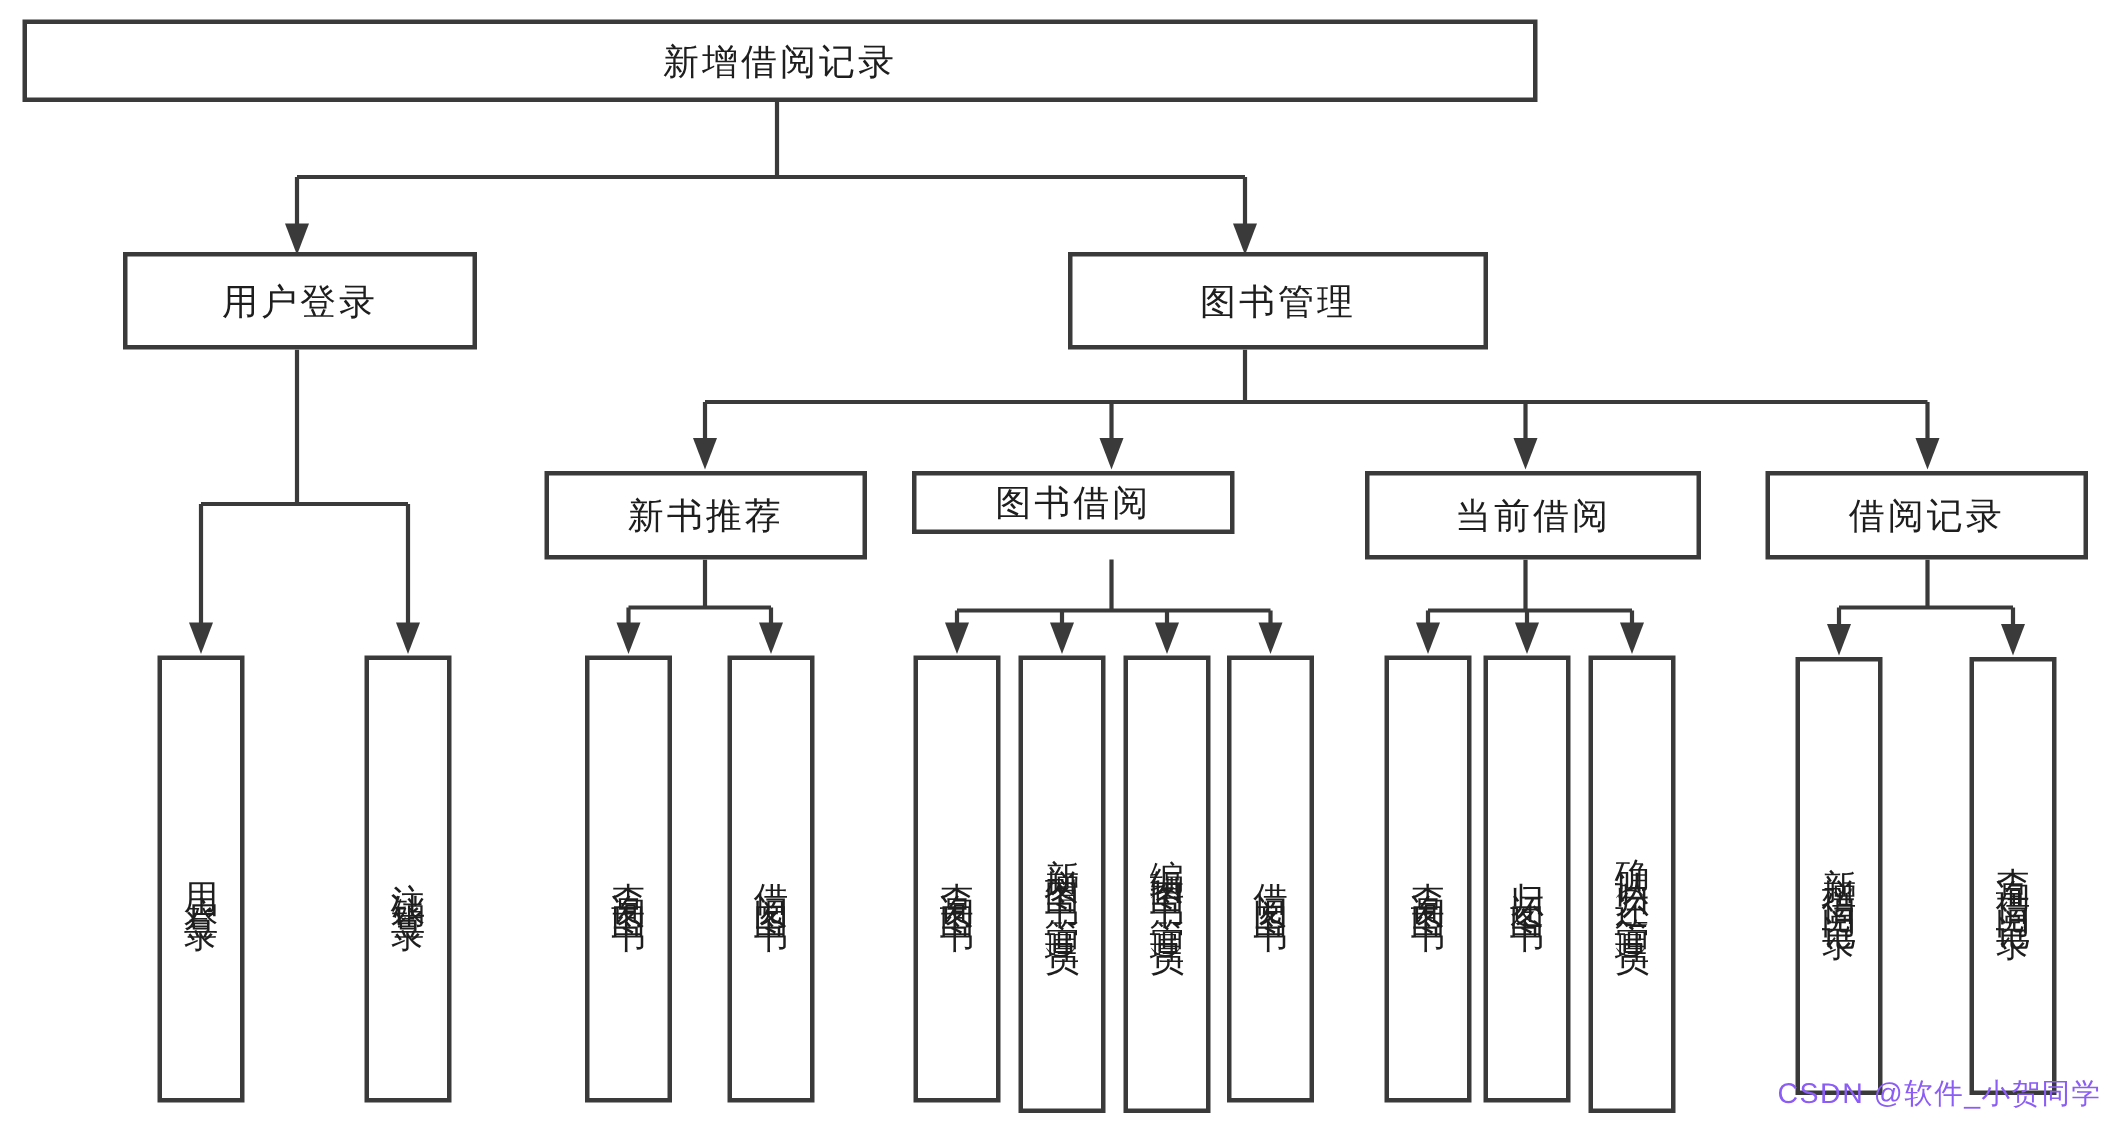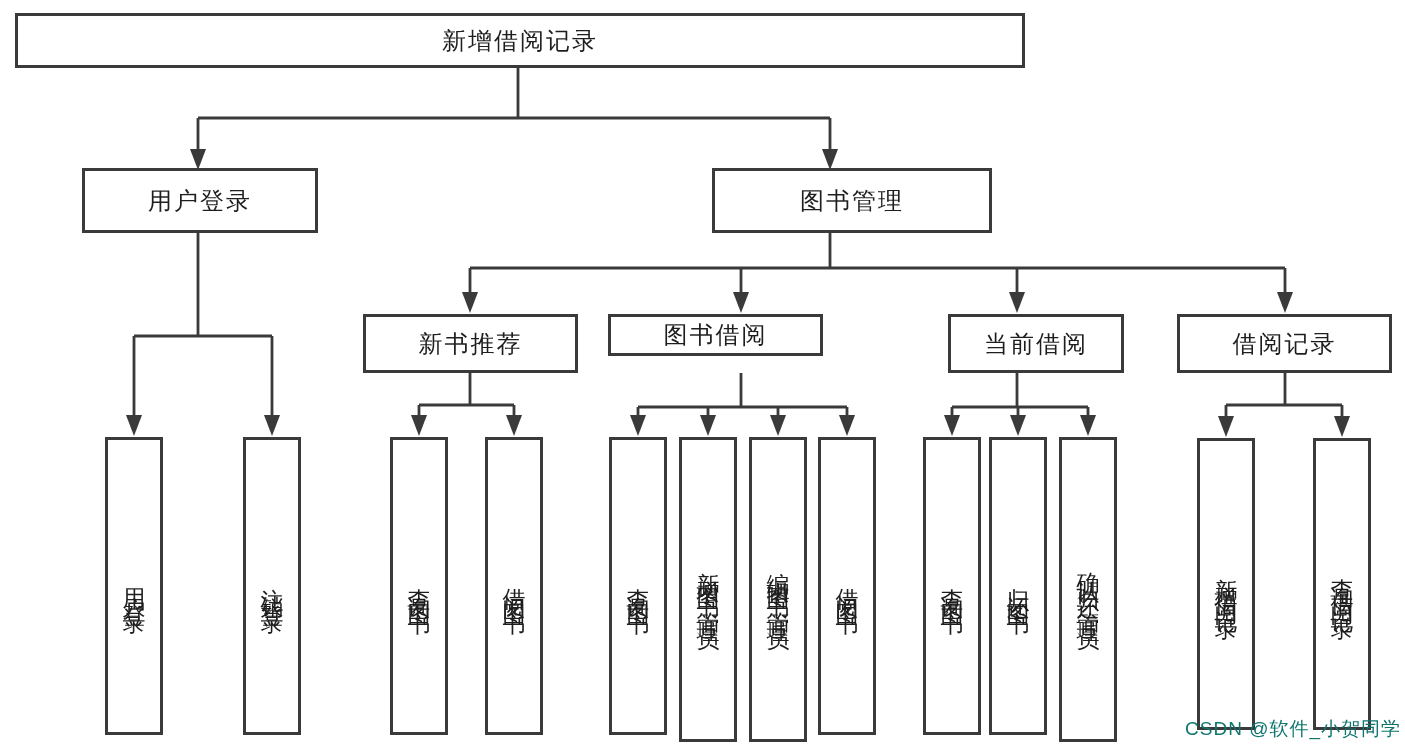--- a/index.html
+++ b/index.html
@@ -12,21 +12,21 @@
     position:absolute;box-sizing:border-box;border:3px solid #3a3a3a;background:#ffffff;
     display:flex;align-items:center;justify-content:center;text-align:center;
   }
   .h-label{font-size:24px;letter-spacing:2px;white-space:nowrap;}
   .v-box{
     writing-mode:vertical-rl;text-orientation:mixed;
     font-size:23px;letter-spacing:8px;line-height:1;
   }
   .watermark{
     position:absolute;right:4px;top:716px;font-size:19px;letter-spacing:1px;
-    color:#0f766e;white-space:nowrap;z-index:5;
+    color:#8b5cf6;white-space:nowrap;z-index:5;
   }
 </style>
 </head>
 <body>
 
 <div class="canvas">
 
   <svg class="wires" width="1405" height="747" viewBox="0 0 1405 747" xmlns="http://www.w3.org/2000/svg">
     <g stroke="#3a3a3a" stroke-width="2.8" fill="none">
       <path d="M518,68 V118 M198,118 H830 M198,118 V152 M830,118 V152"></path>
@@ -60,21 +60,21 @@
     </g>
   </svg>
 
   <div class="box h-label" style="left:15px;top:13px;width:1010px;height:55px;">新增借阅记录</div>
 
   <div class="box h-label" style="left:82px;top:168px;width:236px;height:65px;">用户登录</div>
   <div class="box h-label" style="left:712px;top:168px;width:280px;height:65px;">图书管理</div>
 
   <div class="box h-label" style="left:363px;top:314px;width:215px;height:59px;">新书推荐</div>
   <div class="box h-label" style="left:608px;top:314px;width:215px;height:42px;">图书借阅</div>
-  <div class="box h-label" style="left:910px;top:314px;width:176px;height:59px;margin-left:38px;">当前借阅</div>
+  <div class="box h-label" style="left:910px;top:314px;width:224px;height:59px;">当前借阅</div>
   <div class="box h-label" style="left:1177px;top:314px;width:215px;height:59px;">借阅记录</div>
 
   <div class="box v-box" style="left:105px;top:437px;width:58px;height:298px;">用户登录</div>
   <div class="box v-box" style="left:243px;top:437px;width:58px;height:298px;">注销登录</div>
 
   <div class="box v-box" style="left:390px;top:437px;width:58px;height:298px;">查询图书</div>
   <div class="box v-box" style="left:485px;top:437px;width:58px;height:298px;">借阅图书</div>
 
   <div class="box v-box" style="left:609px;top:437px;width:58px;height:298px;">查询图书</div>
   <div class="box v-box" style="left:679px;top:437px;width:58px;height:305px;">新增图书（管理员）</div>

